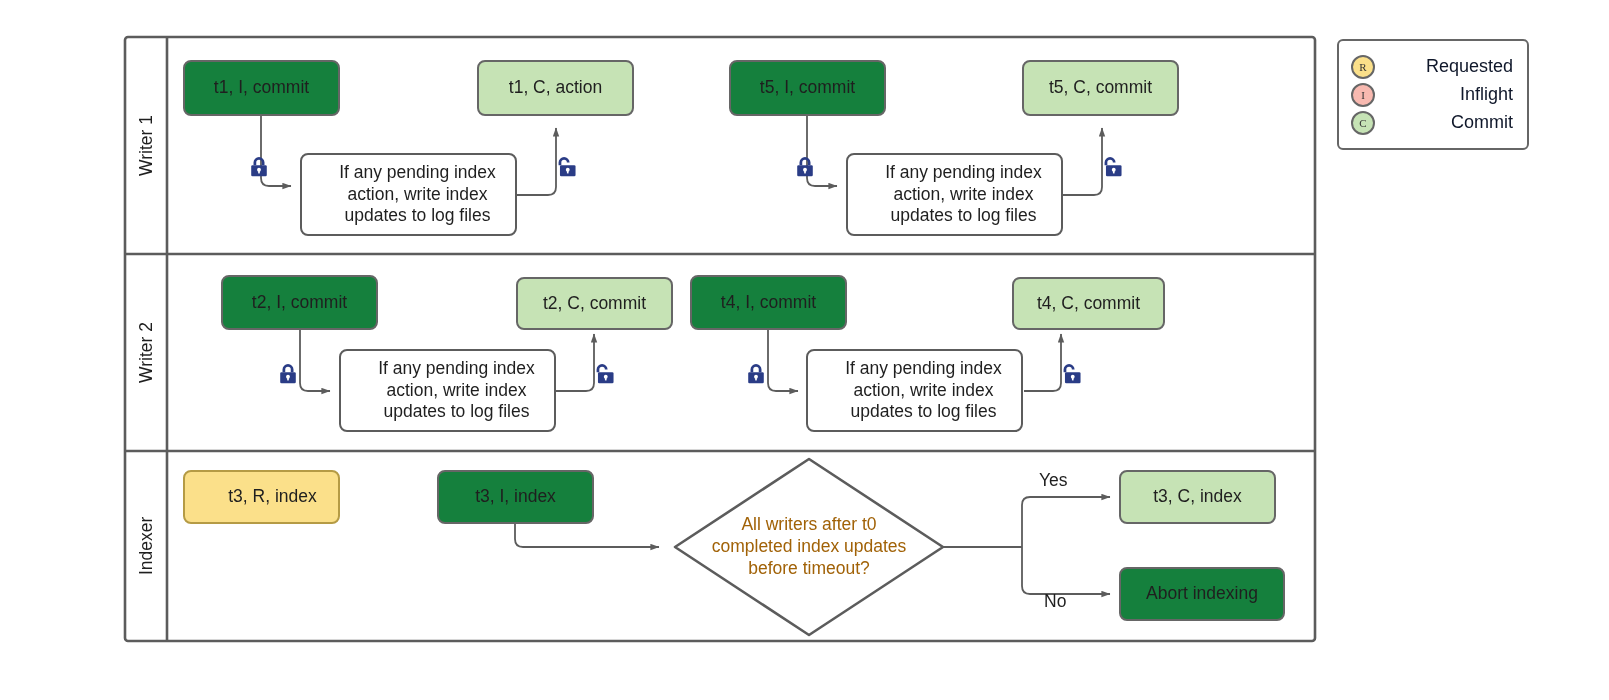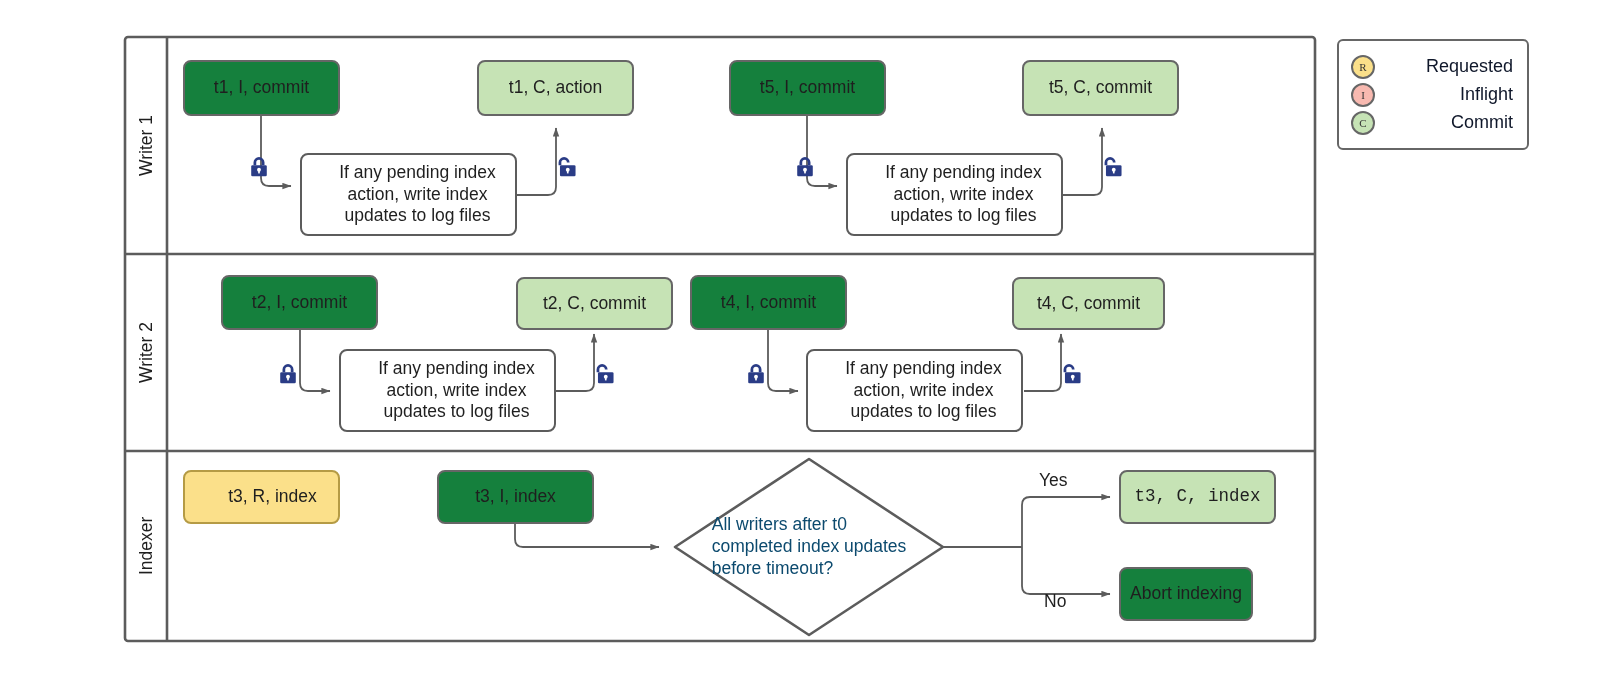--- a/index.html
+++ b/index.html
@@ -38,21 +38,22 @@
     position: absolute;
     display: flex; align-items: center; justify-content: center;
     font-size: 17.5px; color: #1f1f1f;
     writing-mode: vertical-rl;
     transform: rotate(180deg);
     white-space: nowrap;
   }
   .diamond-text {
     position: absolute;
     display: flex; align-items: center; justify-content: center;
-    font-size: 17.5px; color: #0c4a6e; line-height: 1.25;
+    text-align: center;
+    font-size: 17.5px; color: #a16207; line-height: 1.25;
   }
   .edge-label {
     position: absolute;
     font-size: 17.5px; color: #1f1f1f;
     background: transparent;
     white-space: nowrap;
   }
   .lock {
     position: absolute;
     width: 22px; height: 22px;
@@ -247,25 +248,25 @@
     <div>
       <div>All writers after t0</div>
       <div>completed index updates</div>
       <div>before timeout?</div>
     </div>
   </div>
 
   <div class="edge-label" style="left:1039px; top:470px;">Yes</div>
   <div class="edge-label" style="left:1044px; top:591px;">No</div>
 
-  <div class="node n-green" style="left:1119px; top:470px; width:157px; height:54px;font-family:Liberation Mono, monospace;">
+  <div class="node n-green" style="left:1119px; top:470px; width:157px; height:54px;">
     <span>t3, C, index</span>
   </div>
 
-  <div class="node n-pink" style="left:1119px; top:567px; width:134px; height:54px;">
+  <div class="node n-pink" style="left:1119px; top:567px; width:166px; height:54px;">
     <span>Abort indexing</span>
   </div>
 
   <div class="legend-box" style="left:1337px; top:39px; width:192px; height:111px;">
     <div class="legend-row">
       <span class="legend-badge" style="background:#fbe08a;">
         <span>R</span>
       </span>
       <span class="legend-text">Requested</span>
     </div>

